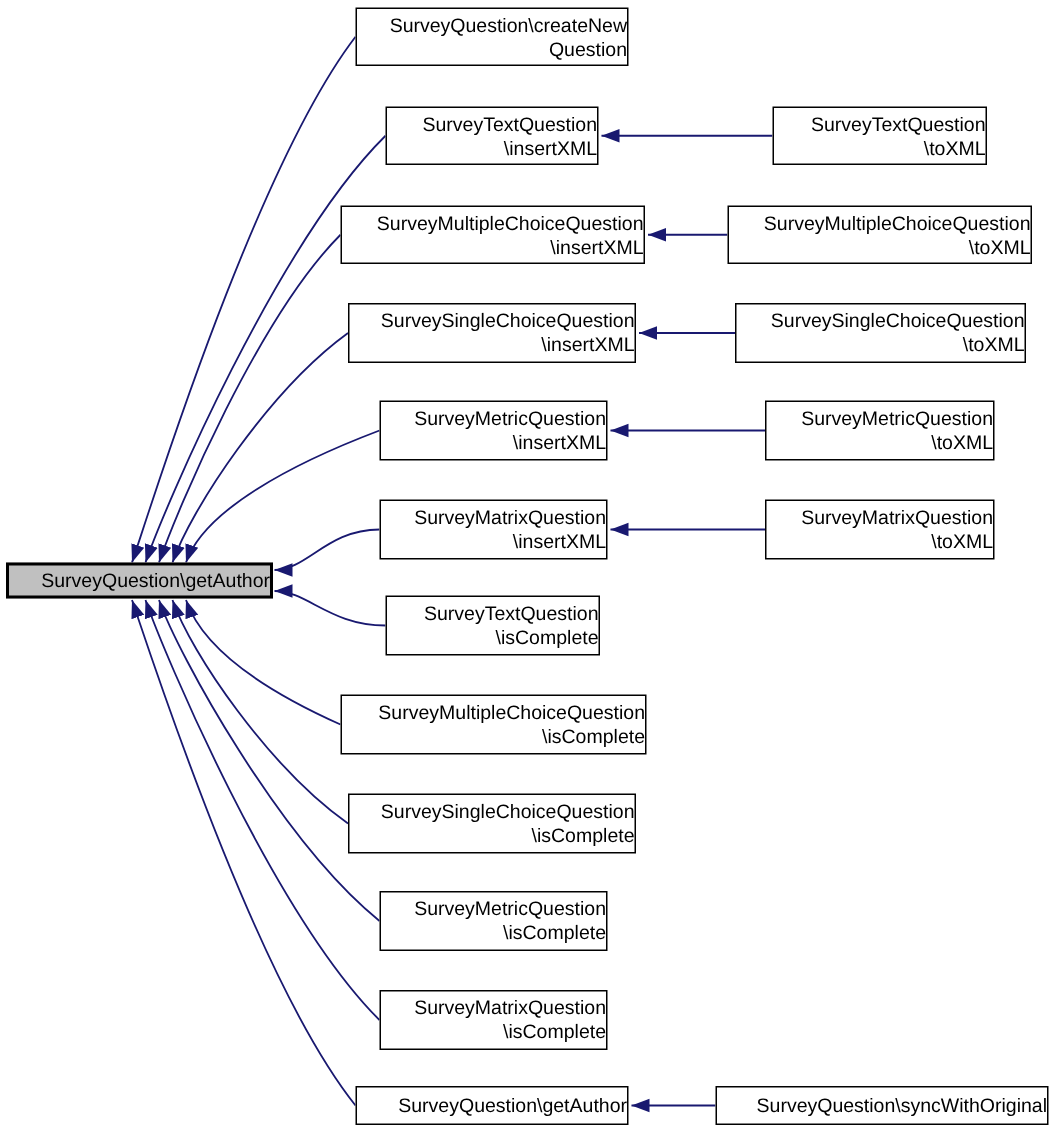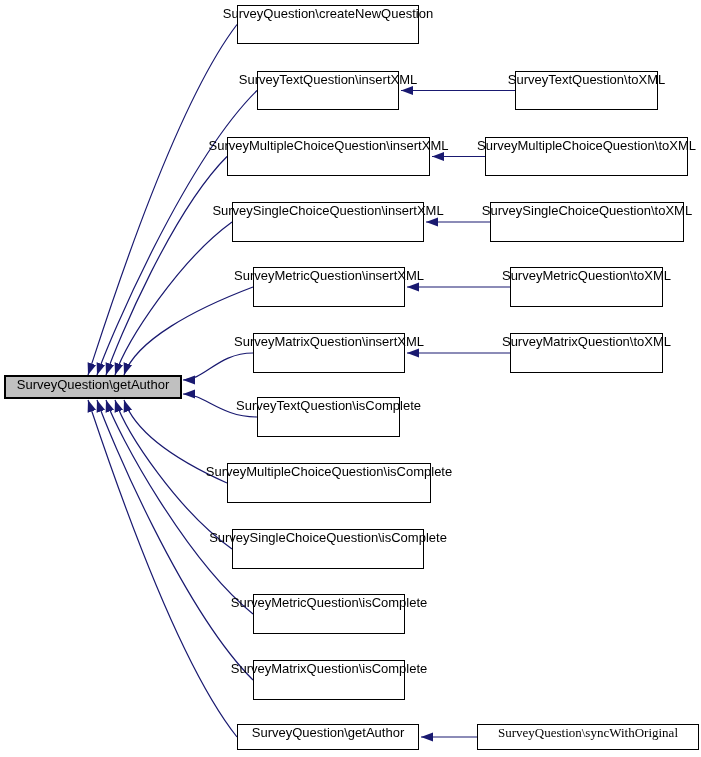--- a/index.html
+++ b/index.html
@@ -38,23 +38,23 @@
   .node {
     position: absolute;
     box-sizing: border-box;
     background: var(--node-fill, #ffffff);
     border: 1px solid var(--node-border, #000000);
     color: #000000;
     font-size: 13px;
     line-height: 16px;
     text-align: center;
     display: flex;
-    flex-direction: row;
+    flex-direction: column;
     justify-content: center;
-    align-items: flex-start;
+    align-items: flex-end;
     white-space: nowrap;
     cursor: pointer;
   }
   .node.selected {
     background: var(--selected-fill, #bfbfbf);
     border-width: 2px;
   }
 </style>
 </head>
 <body>
@@ -151,17 +151,17 @@
         <div>\toXML</div>
       </div>
       <div class="node" style="left: 510px; top: 267px; width: 153px; height: 40px;">
         <div>SurveyMetricQuestion</div>
         <div>\toXML</div>
       </div>
       <div class="node" style="left: 510px; top: 333px; width: 153px; height: 40px;">
         <div>SurveyMatrixQuestion</div>
         <div>\toXML</div>
       </div>
-      <div class="node" style="left: 477px; top: 724px; width: 222px; height: 26px; font-family: Liberation Serif, serif;">
+      <div class="node" style="left: 477px; top: 724px; width: 222px; height: 26px;">
         <div>SurveyQuestion\syncWithOriginal</div>
       </div>
     </div>
 </div>
 
 </body></html>

